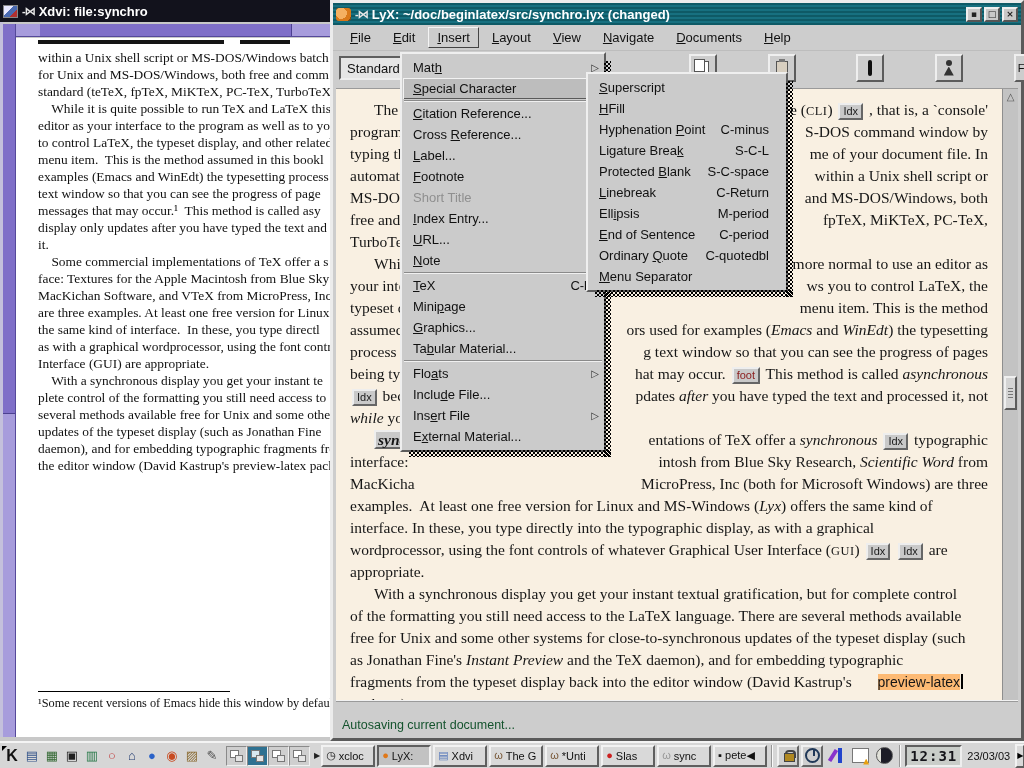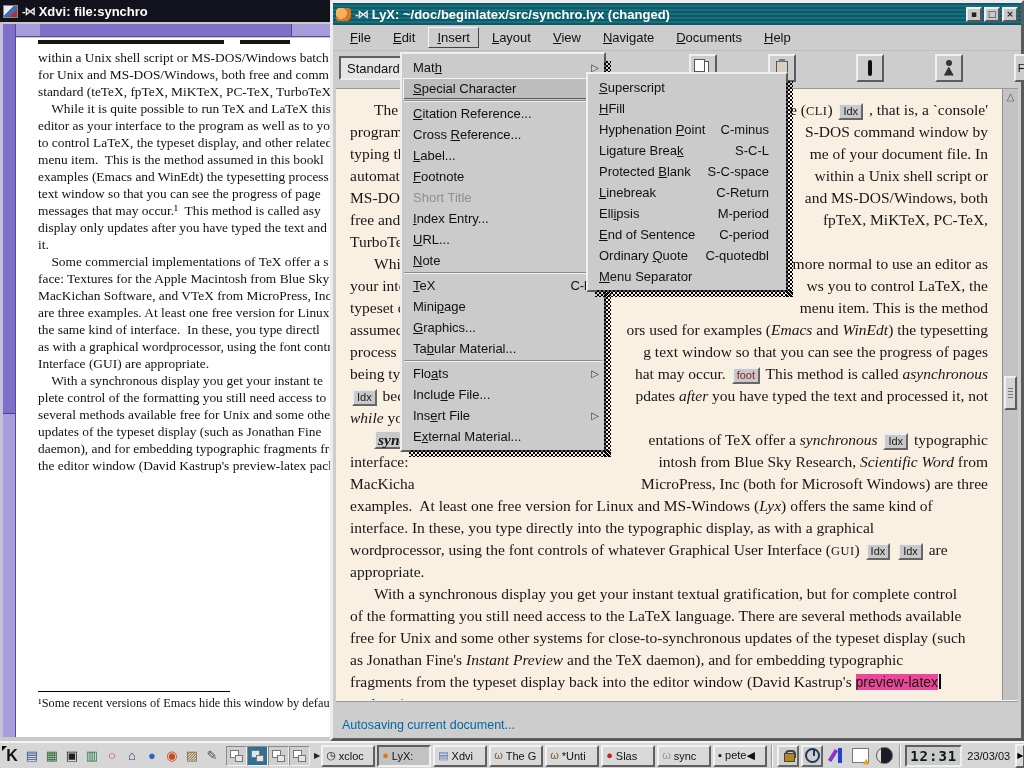--- a/index.html
+++ b/index.html
@@ -85,35 +85,35 @@
   .doc-line.indent { padding-left:24px; }
   .seg-group { white-space:pre; }
   .it { font-style:italic; }
   .bit { font-style:italic; font-weight:normal; }
   .sc { font-size:0.8em; letter-spacing:0.5px; }
   .idx-btn, .foot-btn { display:inline-block; font:11px "Liberation Sans",sans-serif; line-height:13px;
             background:#c9c9c9; border:2px solid; border-color:#eee #666 #666 #eee; padding:0 3px; margin:0 2px; color:#1a1a1a; }
   .foot-btn { color:#8b2020; }
   .syn-box { display:inline-block; background:#c9c9c9; border:2px solid; border-color:#eee #666 #666 #eee;
              padding:0 2px; font-style:italic; font-weight:bold; line-height:15px; }
-  .sel { background:#ec4899; font-family:"Liberation Sans",sans-serif; font-size:14px; }
+  .sel { background:#fdba74; font-family:"Liberation Sans",sans-serif; font-size:14px;margin-left:22px; }
   .caret { display:inline-block; width:2px; height:15px; background:#000; vertical-align:-2px; margin-left:1px; }
 
   .l-scroll { position:absolute; right:0; top:0; bottom:0; width:16px; background:#c3c3c3;
               border-left:1px solid #8e8e8e; }
   .l-arr { position:absolute; left:0; width:100%; text-align:center; font-size:10px; color:#555; }
   .l-arr.up { top:2px; }
   .l-arr.down { bottom:2px; }
   .l-thumb { position:absolute; left:1px; top:46%; width:13px; height:34px; background:#d4d4d4;
              border:2px solid; border-color:#efefef #5c5c5c #5c5c5c #efefef; }
   .l-thumb::after { content:""; position:absolute; left:2px; right:2px; top:10px; height:10px;
              background:repeating-linear-gradient(180deg,#777 0 1px,transparent 1px 3px); }
   .l-status { position:absolute; left:3px; right:3px; bottom:3px; height:22px; background:#cdcdcd;
               border-top:1px solid #f2f2f2; box-shadow:inset 0 1px 0 #9a9a9a; padding:17px 6px;
-              font-size:12.5px; color:#0369a1; }
+              font-size:12.5px; color:#14532d; }
 
   
   .menu { position:absolute; background:#cbcbcb; border:2px solid; border-color:#efefef #5c5c5c #5c5c5c #efefef;
           padding:3px 1px; font-size:13px; color:#111; }
   .insert-menu { left:400px; top:52px; width:206px; z-index:40; }
   .spchar-menu { left:586px; top:72px; width:202px; z-index:41; }
   .menu-item { display:flex; align-items:center; height:21px; padding:0 4px 0 10px; }
   .menu-item .mi-label { white-space:pre; }
   .menu-item .mi-short { margin-left:auto; padding-left:14px; white-space:pre; }
   .menu-item .mi-arrow { width:12px; text-align:right; font-size:10px; color:#333; }

